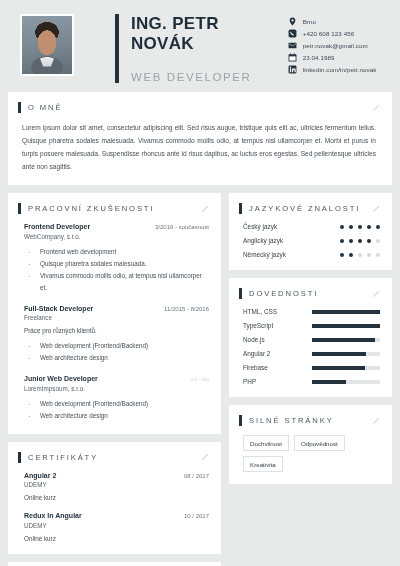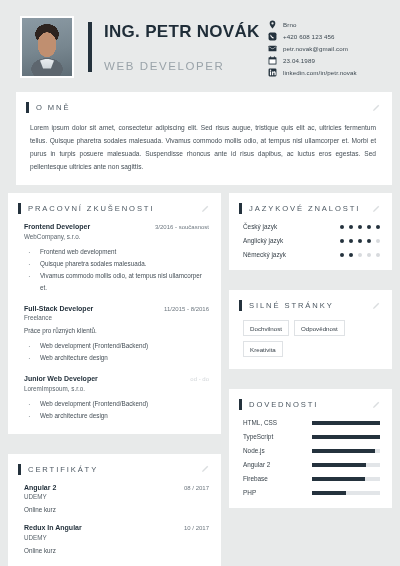--- a/index.html
+++ b/index.html
@@ -12,24 +12,25 @@
   .page {
     position: relative;
     width: 400px; height: 566px;
     background: #e8eaea;
     overflow: hidden;
   }
 
   
   .header {
     display: flex;
-    align-items: center;
+    align-items: flex-start;
     padding: 14px 14px 12px 20px;
     background: #e8eaea;
     height: 92px;
+    gap: 27px;
   }
   .photo {
     width: 54px; height: 62px;
     border: 2px solid #ffffff;
     background:
       radial-gradient(ellipse 26px 18px at 50% 88%, #5d666e 0%, #5d666e 60%, rgba(93,102,110,0) 61%),
       radial-gradient(ellipse 13px 17px at 50% 46%, #c08f70 0%, #c08f70 72%, rgba(192,143,112,0) 73%),
       radial-gradient(ellipse 15px 13px at 50% 28%, #2d231f 0%, #2d231f 78%, rgba(45,35,31,0) 79%),
       linear-gradient(170deg, #8b9aa4 0%, #77868f 55%, #5f6d76 100%);
     flex: 0 0 auto;
@@ -83,25 +84,25 @@
   .c-ico svg { width: 9px; height: 9px; display: block; fill: #24323d; }
   .c-txt { font-size: 6.2px; color: #3b4750; letter-spacing: .1px; white-space: nowrap; }
 
   
   .cols { display: flex; gap: 8px; padding: 0 8px 8px 8px; align-items: flex-start; }
   .col-left { width: 213px; flex: 0 0 213px; }
   .col-right { flex: 1 1 auto; }
 
   .card {
     background: #ffffff;
-    margin-bottom: 20px;
+    margin-bottom: 8px;
     padding: 10px 12px 12px 10px;
     position: relative;
   }
-  .card.full { margin: 0 8px 8px 16px; background:#fff; }
+  .card.full { margin: 0 8px 8px 8px; background:#fff; }
 
   .sec-head {
     display: flex;
     align-items: center;
     margin-bottom: 9px;
   }
   .sec-bar { width: 3px; height: 11px; background: #24323d; margin-right: 7px; flex: 0 0 3px; }
   .sec-title {
     font-size: 7.6px;
     letter-spacing: 1.9px;
@@ -390,80 +391,80 @@
                 <span class="dot"></span>
                 <span class="dot"></span>
               </span>
             </div>
           </div>
       </div>
 
       <div class="card">
         <div class="sec-head">
           <span class="sec-bar"></span>
+          <span class="sec-title">DOVEDNOSTI</span>
+          <span class="edit-ico">
+            <svg viewBox="0 0 16 16">
+                <path d="M12.5 1.5l2 2L5 13l-3 1 1-3z"></path>
+              </svg>
+          </span>
+        </div>
+        <div id="skill-list">
+            <div class="skill-row">
+              <span class="skill-name">HTML, CSS</span>
+              <span class="bar">
+                <span class="bar-fill" style="display: block; width: 100%;"></span>
+              </span>
+            </div>
+            <div class="skill-row">
+              <span class="skill-name">TypeScript</span>
+              <span class="bar">
+                <span class="bar-fill" style="display: block; width: 100%;"></span>
+              </span>
+            </div>
+            <div class="skill-row">
+              <span class="skill-name">Node.js</span>
+              <span class="bar">
+                <span class="bar-fill" style="display: block; width: 93%;"></span>
+              </span>
+            </div>
+            <div class="skill-row">
+              <span class="skill-name">Angular 2</span>
+              <span class="bar">
+                <span class="bar-fill" style="display: block; width: 80%;"></span>
+              </span>
+            </div>
+            <div class="skill-row">
+              <span class="skill-name">Firebase</span>
+              <span class="bar">
+                <span class="bar-fill" style="display: block; width: 78%;"></span>
+              </span>
+            </div>
+            <div class="skill-row">
+              <span class="skill-name">PHP</span>
+              <span class="bar">
+                <span class="bar-fill" style="display: block; width: 50%;"></span>
+              </span>
+            </div>
+          </div>
+      </div>
+
+      <div class="card">
+        <div class="sec-head">
+          <span class="sec-bar"></span>
           <span class="sec-title">SILNÉ STRÁNKY</span>
           <span class="edit-ico">
             <svg viewBox="0 0 16 16">
                 <path d="M12.5 1.5l2 2L5 13l-3 1 1-3z"></path>
               </svg>
           </span>
         </div>
         <div class="tags" id="tag-list">
             <span class="tag">Dochvilnost</span>
             <span class="tag">Odpovědnost</span>
             <span class="tag">Kreativita</span>
           </div>
       </div>
 
-      <div class="card">
-        <div class="sec-head">
-          <span class="sec-bar"></span>
-          <span class="sec-title">DOVEDNOSTI</span>
-          <span class="edit-ico">
-            <svg viewBox="0 0 16 16">
-                <path d="M12.5 1.5l2 2L5 13l-3 1 1-3z"></path>
-              </svg>
-          </span>
-        </div>
-        <div id="skill-list">
-            <div class="skill-row">
-              <span class="skill-name">HTML, CSS</span>
-              <span class="bar">
-                <span class="bar-fill" style="display: block; width: 100%;"></span>
-              </span>
-            </div>
-            <div class="skill-row">
-              <span class="skill-name">TypeScript</span>
-              <span class="bar">
-                <span class="bar-fill" style="display: block; width: 100%;"></span>
-              </span>
-            </div>
-            <div class="skill-row">
-              <span class="skill-name">Node.js</span>
-              <span class="bar">
-                <span class="bar-fill" style="display: block; width: 93%;"></span>
-              </span>
-            </div>
-            <div class="skill-row">
-              <span class="skill-name">Angular 2</span>
-              <span class="bar">
-                <span class="bar-fill" style="display: block; width: 80%;"></span>
-              </span>
-            </div>
-            <div class="skill-row">
-              <span class="skill-name">Firebase</span>
-              <span class="bar">
-                <span class="bar-fill" style="display: block; width: 78%;"></span>
-              </span>
-            </div>
-            <div class="skill-row">
-              <span class="skill-name">PHP</span>
-              <span class="bar">
-                <span class="bar-fill" style="display: block; width: 50%;"></span>
-              </span>
-            </div>
-          </div>
-      </div>
-
 
     </div>
   </div>
 </div>
 
 </body></html>

